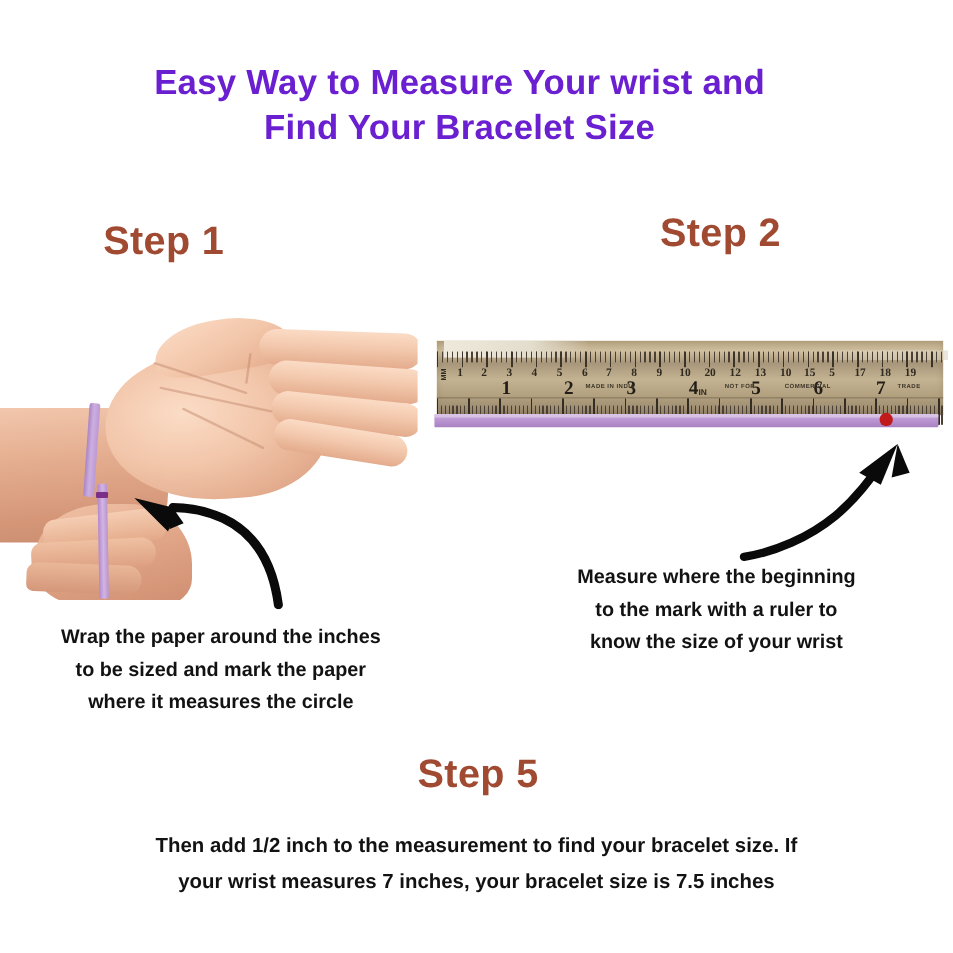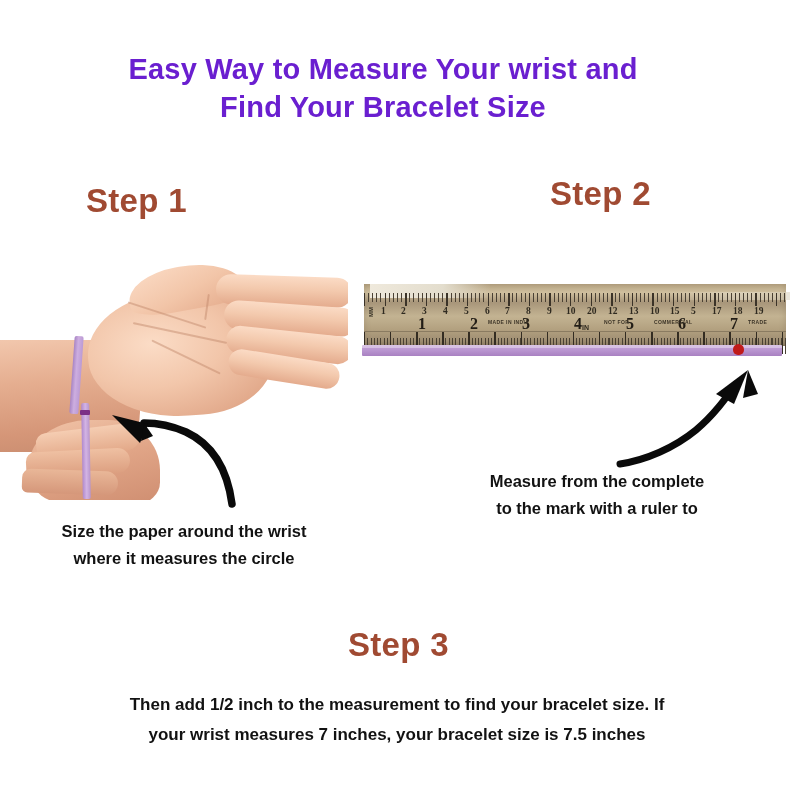--- a/index.html
+++ b/index.html
@@ -321,21 +321,21 @@
 
 <div id="page">
 
   <div class="main-title">
     <span class="tline">Easy Way to Measure Your wrist and</span>
     <span class="tline">Find Your Bracelet Size</span>
   </div>
 
   <div class="step-head" id="step1-head">Step 1</div>
   <div class="step-head" id="step2-head">Step 2</div>
-  <div class="step-head" id="step3-head">Step 3</div>
+  <div class="step-head" id="step3-head">Step 5</div>
 
   <div id="hand-photo">
     <div id="forearm"></div>
     <div id="palm"></div>
     <div id="thumb"></div>
     <div class="finger" id="f1"></div>
     <div class="finger" id="f2"></div>
     <div class="finger" id="f3"></div>
     <div class="finger" id="f4"></div>
     <div class="crease" id="c1"></div>
@@ -412,27 +412,29 @@
     <div id="ruler-red-mark"></div>
   </div>
 
   <svg class="arrow-svg" id="arrow-right" width="160" height="105" viewBox="0 0 160 105">
     <path d="M4 96 C30 92 58 80 80 62 C98 47 110 30 120 16" stroke="#0a0a0a" stroke-width="7" fill="none" stroke-linecap="round"></path>
     <path d="M132 2 L118 36 L100 26 Z" fill="#0a0a0a"></path>
     <path d="M132 2 L127 30 L142 26 Z" fill="#0a0a0a"></path>
   </svg>
 
   <div class="caption" id="cap1">
-    <span class="cline">Size the paper around the wrist</span>
+    <span class="cline">Wrap the paper around the inches</span>
+    <span class="cline">to be sized and mark the paper</span>
     <span class="cline">where it measures the circle</span>
   </div>
 
   <div class="caption" id="cap2">
-    <span class="cline">Measure from the complete</span>
+    <span class="cline">Measure where the beginning</span>
     <span class="cline">to the mark with a ruler to</span>
+    <span class="cline">know the size of your wrist</span>
   </div>
 
   <div class="caption" id="cap3">
     <span class="cline">Then add 1/2 inch to the measurement  to find your bracelet size. If</span>
     <span class="cline">your wrist measures 7 inches, your bracelet size is 7.5 inches</span>
   </div>
 
 </div>
 
 </body></html>

